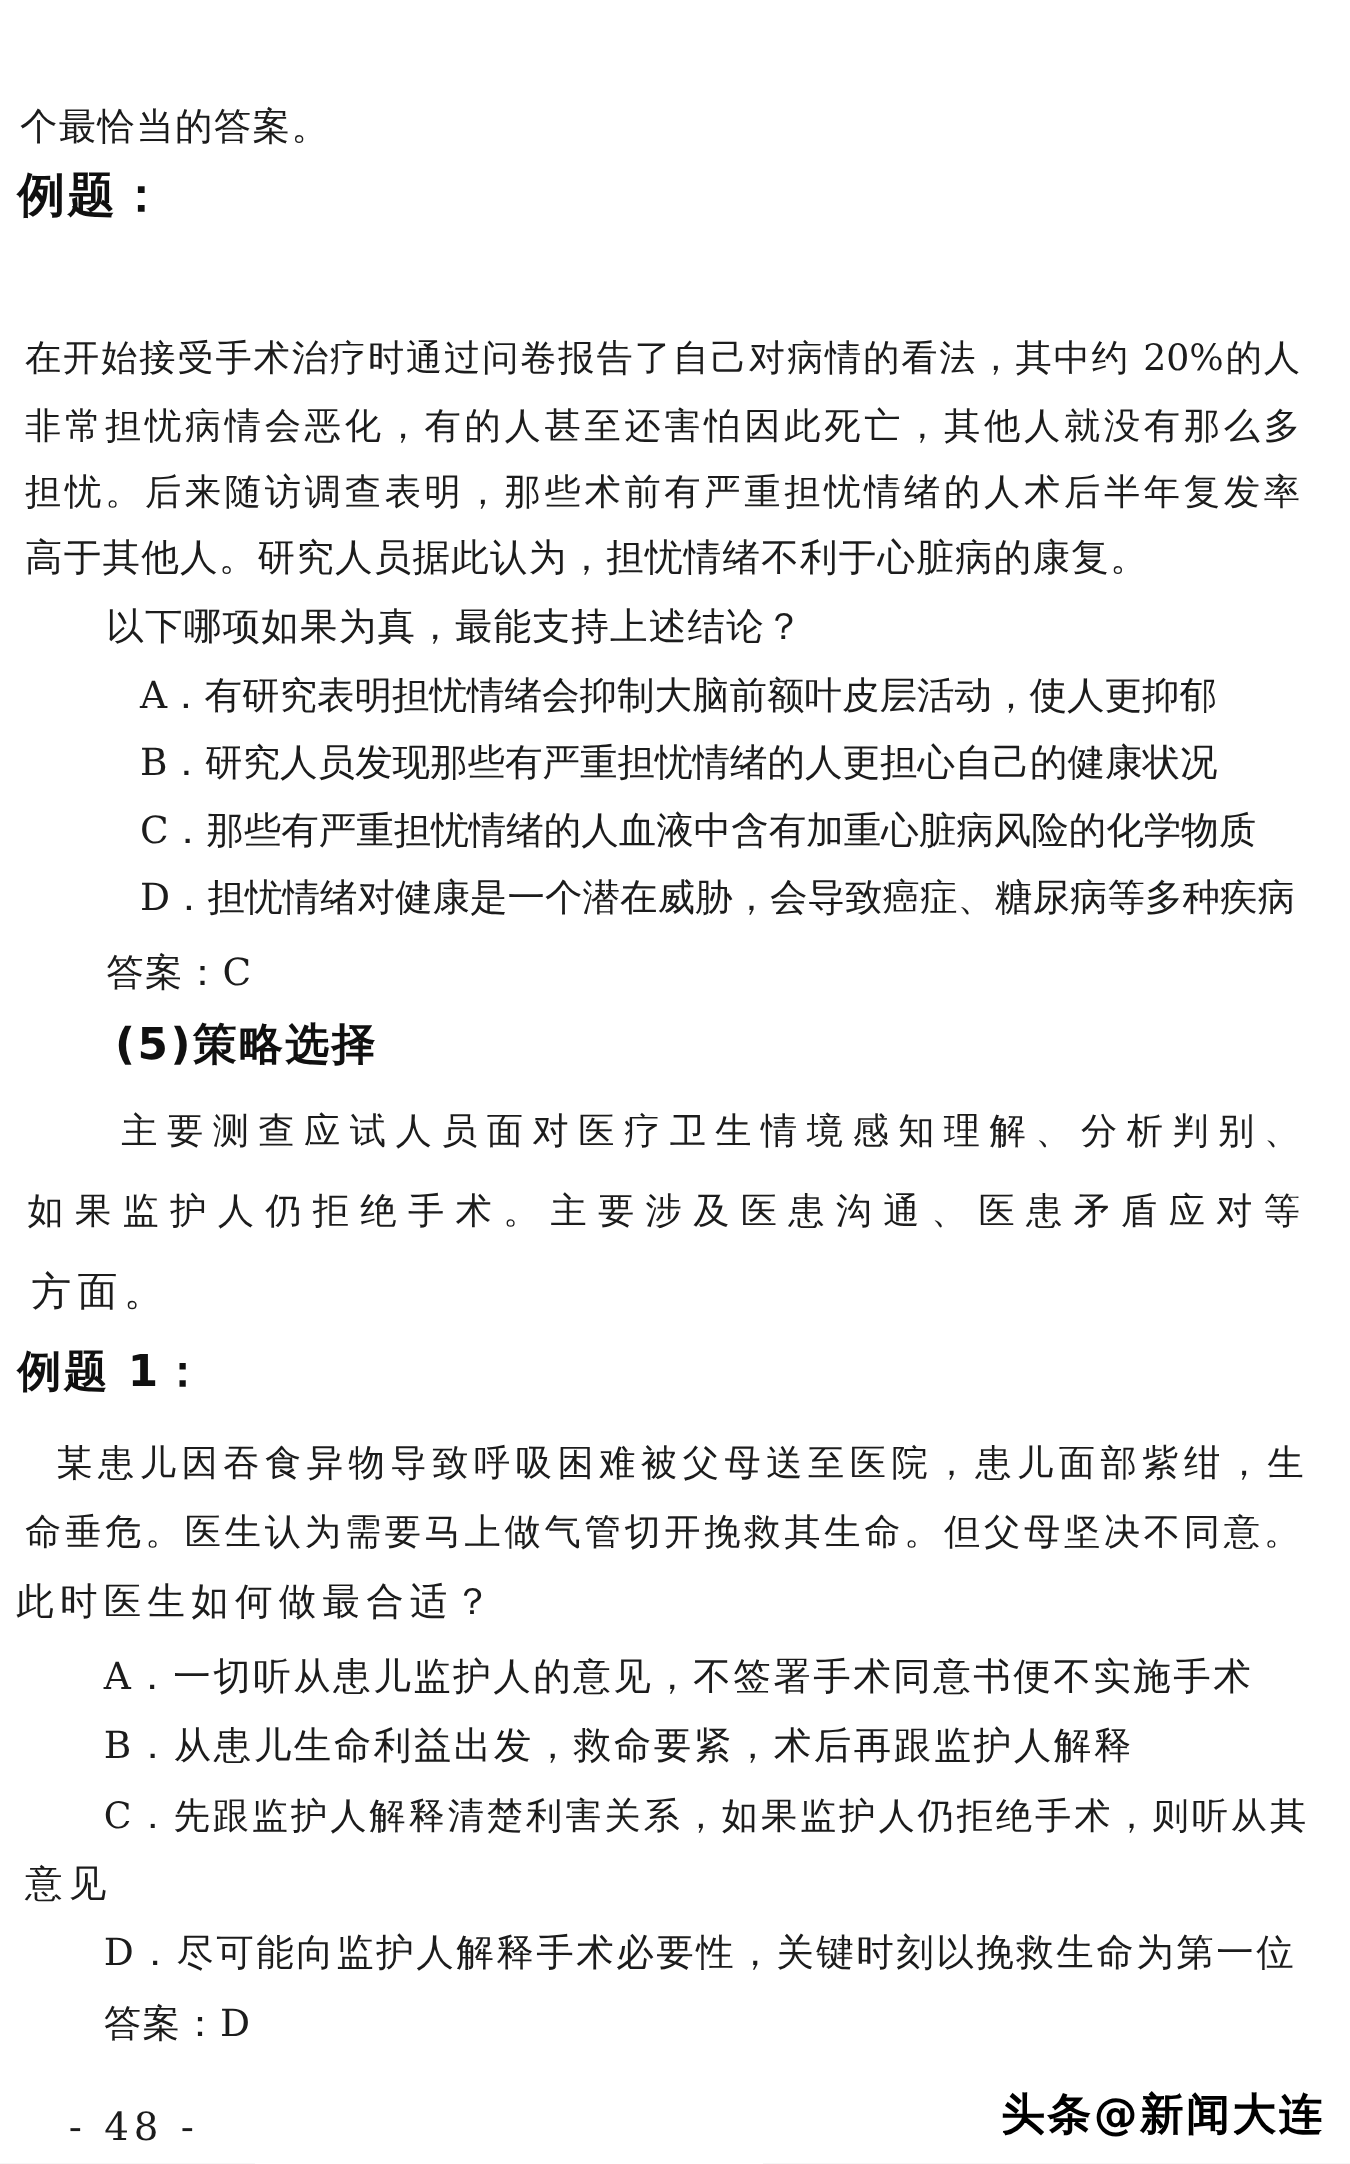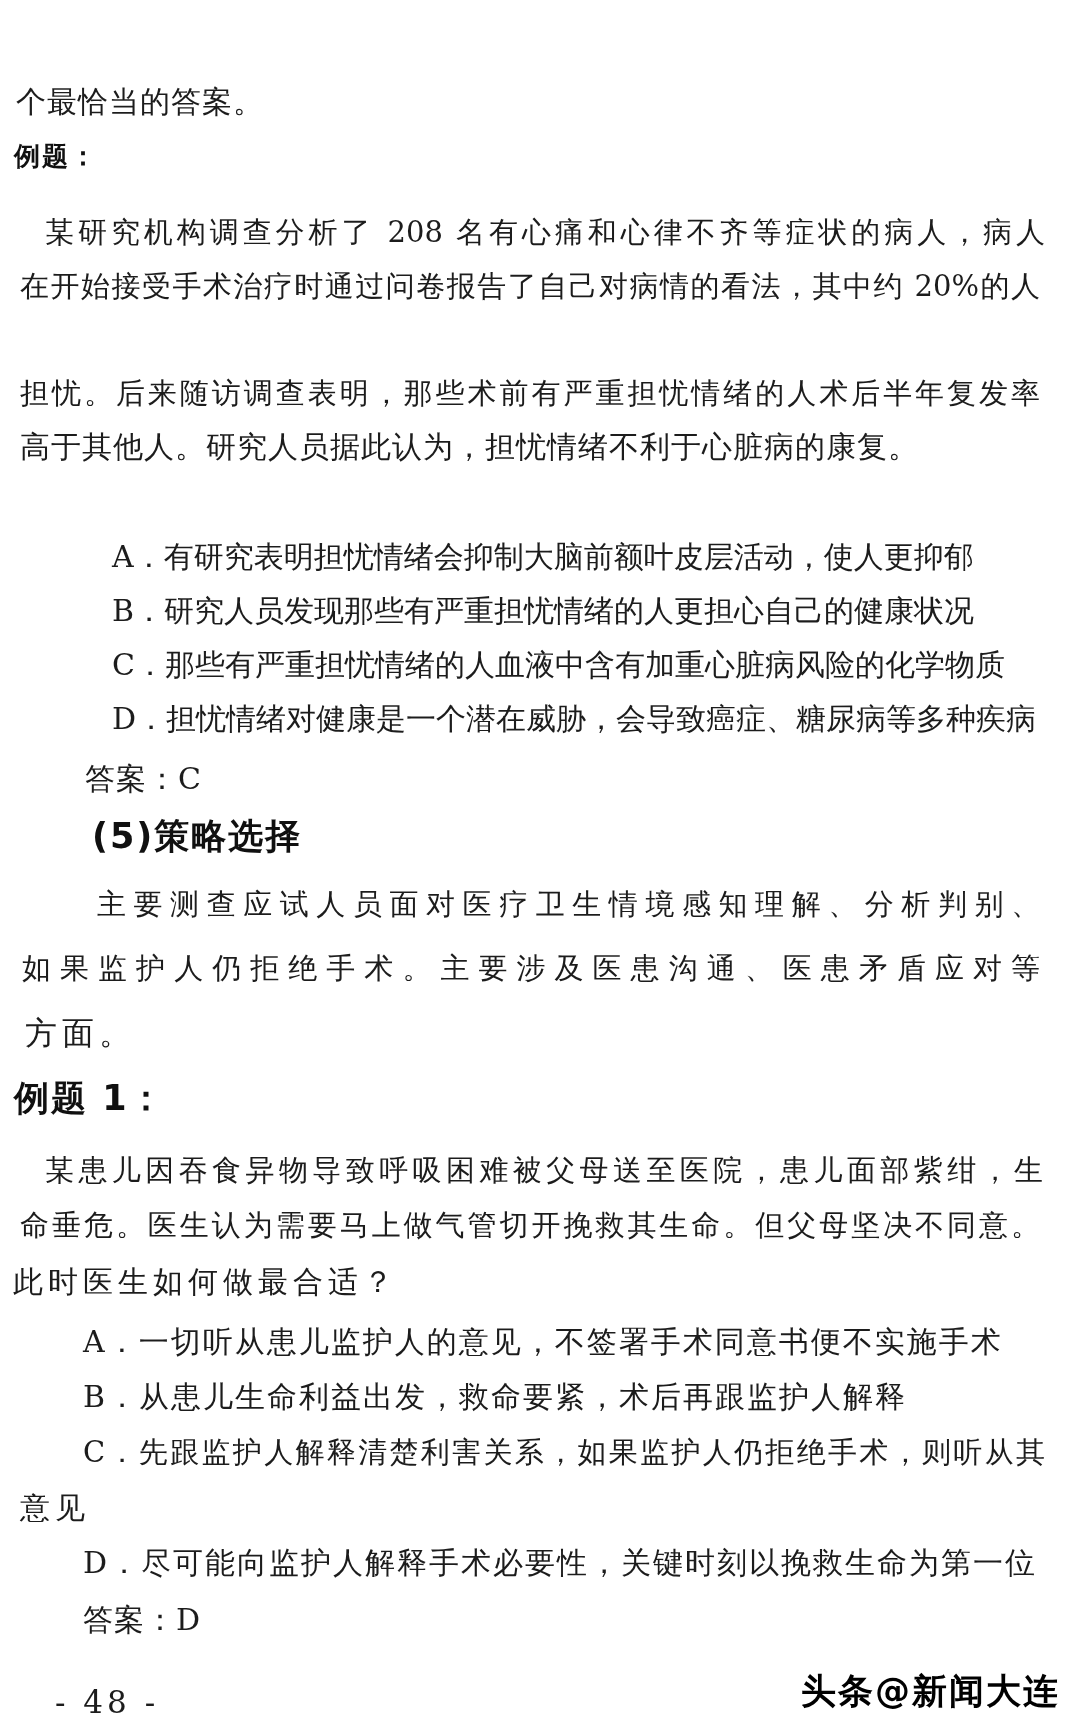--- a/index.html
+++ b/index.html
@@ -22,21 +22,21 @@
   
   .j {
     white-space:normal;
     font-size:29px;
     letter-spacing:0;
     text-align:justify;
     text-align-last:justify;
   }
   .hd {
     font-weight:900;
-    font-size:26px;
+    font-size:38px;
     letter-spacing:2px;
     font-family:"DejaVu Sans","Liberation Sans",sans-serif;
     color:#101010;
   }
   .hd2 { font-size:35px; }
   .wide { letter-spacing:5px; }
   .pagenum {
     position:absolute;
     left:55px; top:1684px;
     font-size:31px;
@@ -56,25 +56,26 @@
 </style>
 </head>
 <body>
 
 <div class="page">
 
   <div class="ln" style="top:80px;left:16px">个最恰当的答案。</div>
 
   <div class="ln hd" style="top:134px;left:14px">例题：</div>
 
-  <div class="ln j" style="top:210px;left:45px;width:1000px">某研究机构调查分析了 208 名有心痛和心律不齐等症状的病人，病人</div>
   <div class="ln j" style="top:264px;left:20px;width:1020px">在开始接受手术治疗时通过问卷报告了自己对病情的看法，其中约 20%的人</div>
+  <div class="ln j" style="top:318px;left:20px;width:1020px">非常担忧病情会恶化，有的人甚至还害怕因此死亡，其他人就没有那么多</div>
   <div class="ln j" style="top:371px;left:20px;width:1020px">担忧。后来随访调查表明，那些术前有严重担忧情绪的人术后半年复发率</div>
   <div class="ln" style="top:425px;left:20px">高于其他人。研究人员据此认为，担忧情绪不利于心脏病的康复。</div>
 
+  <div class="ln" style="top:480px;left:85px">以下哪项如果为真，最能支持上述结论？</div>
 
   <div class="ln" style="top:535px;left:112px;letter-spacing:0">A．有研究表明担忧情绪会抑制大脑前额叶皮层活动，使人更抑郁</div>
   <div class="ln" style="top:589px;left:112px;letter-spacing:0">B．研究人员发现那些有严重担忧情绪的人更担心自己的健康状况</div>
   <div class="ln" style="top:643px;left:112px;letter-spacing:0">C．那些有严重担忧情绪的人血液中含有加重心脏病风险的化学物质</div>
   <div class="ln" style="top:697px;left:112px;letter-spacing:0">D．担忧情绪对健康是一个潜在威胁，会导致癌症、糖尿病等多种疾病</div>
 
   <div class="ln" style="top:757px;left:85px">答案：C</div>
 
   <div class="ln hd hd2" style="top:814px;left:92px">(5)策略选择</div>
 

